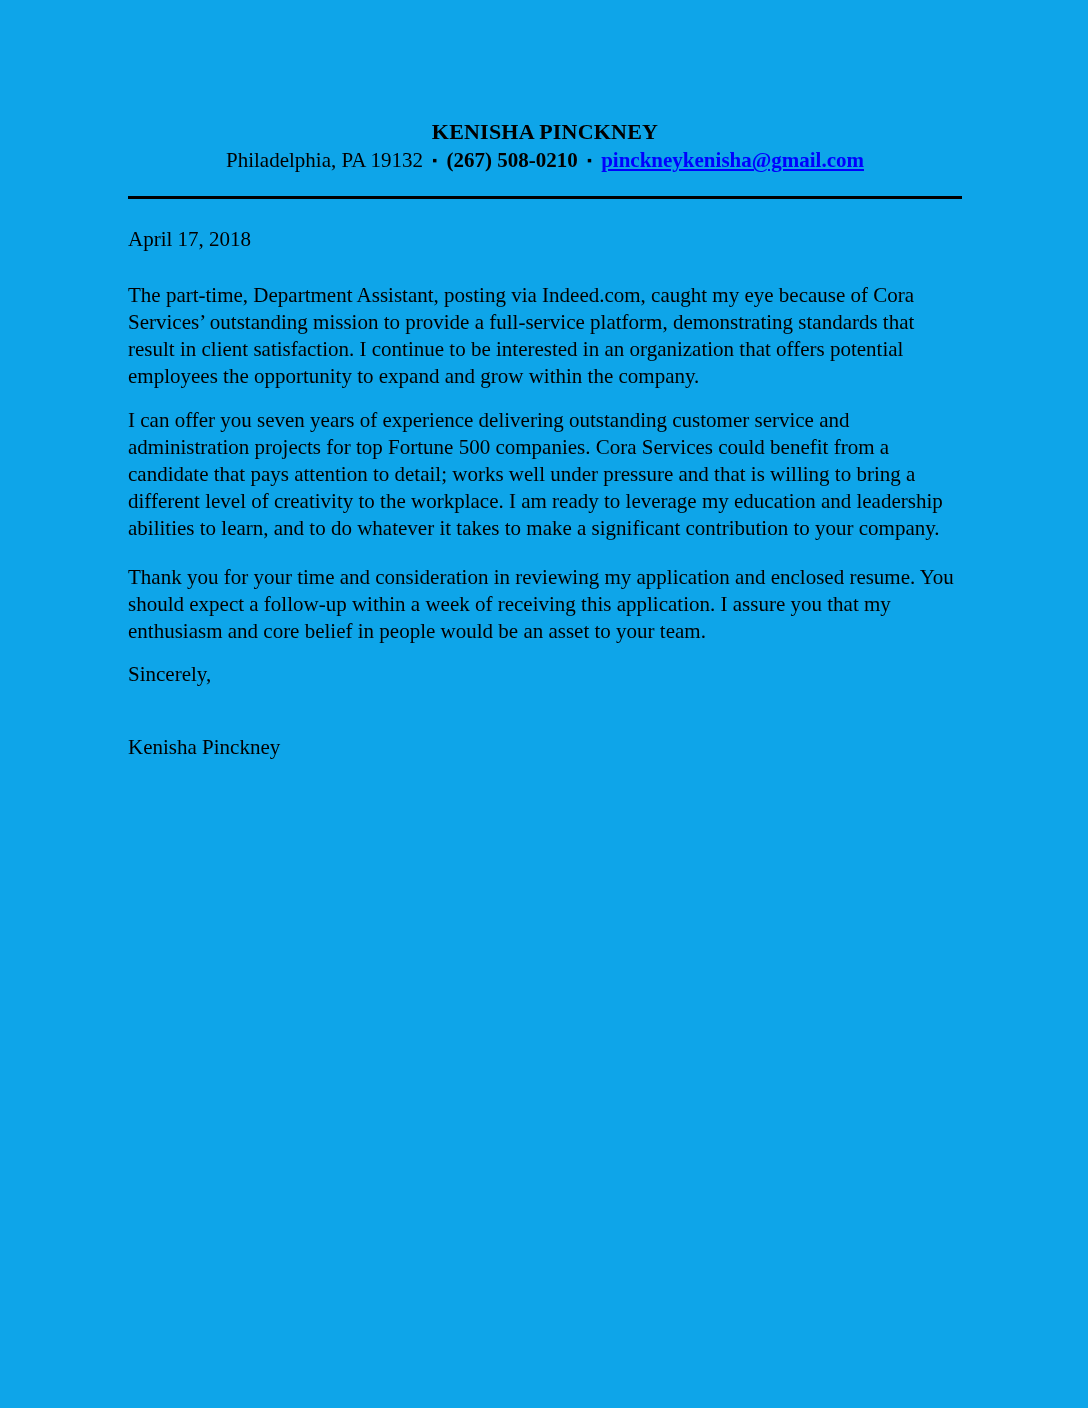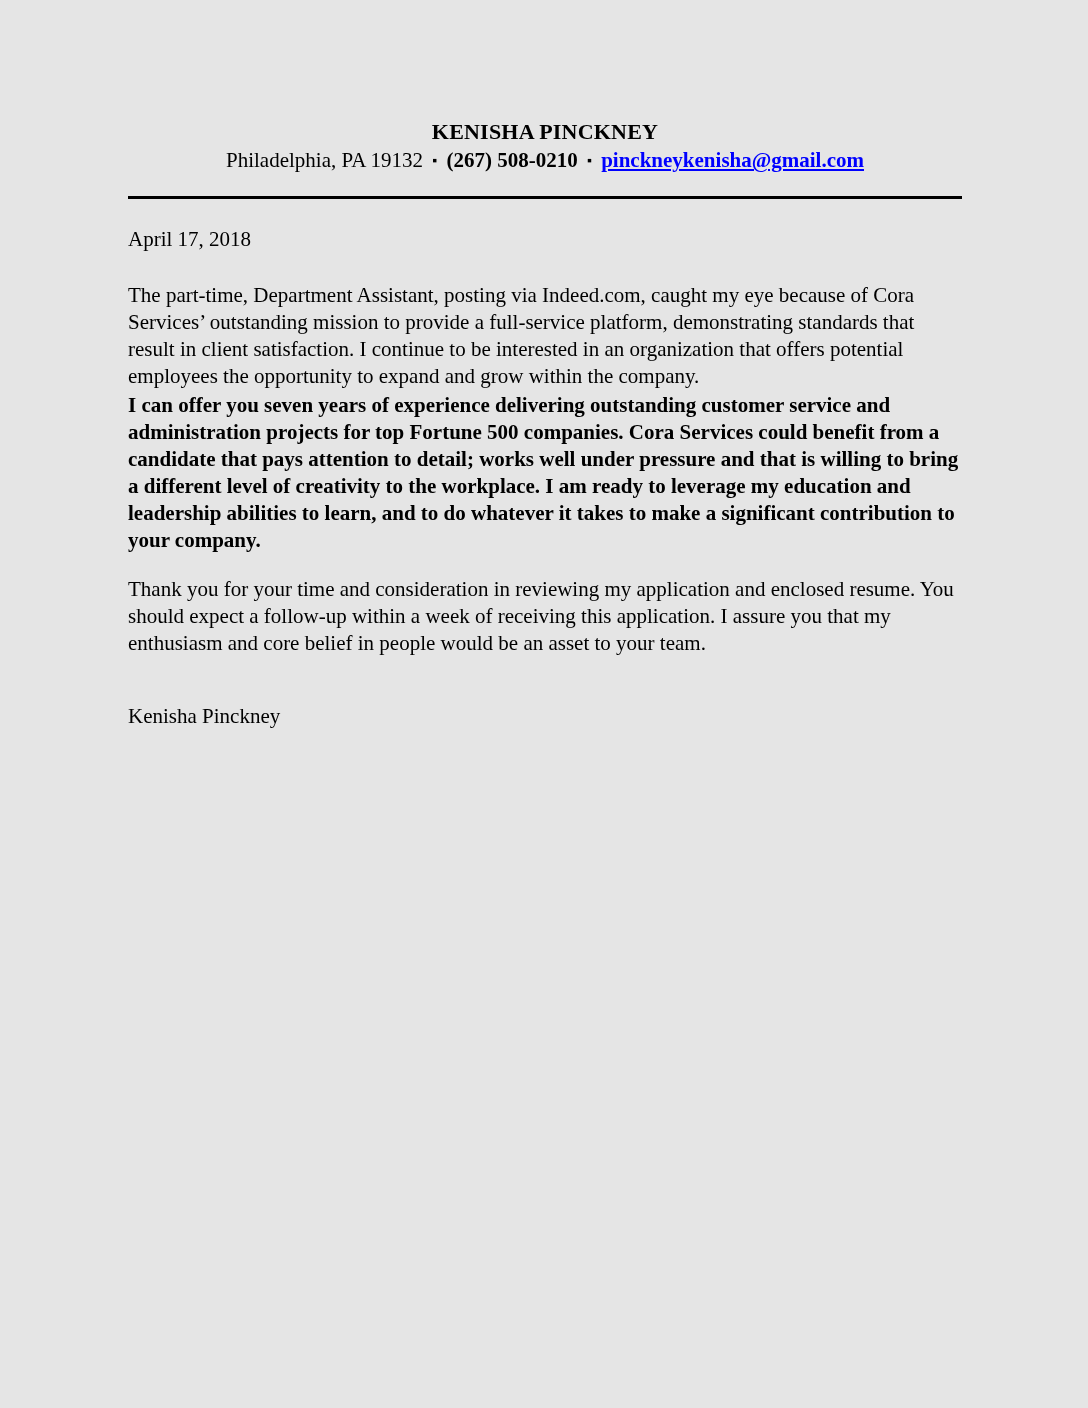--- a/index.html
+++ b/index.html
@@ -6,21 +6,21 @@
   html, body { background: #ffffff; }
   body {
     font-family: "Liberation Serif", "DejaVu Serif", serif;
     color: #000000;
   }
   .page {
     position: relative;
     width: 1088px;
     height: 1408px;
     margin: 0 auto;
-    background: #e5e5e5;
+    background: #0ea5e9;
     padding: 118px 126px 0 128px;
     overflow: hidden;
   }
   .doc-header { text-align: center; }
   .doc-name {
     font-size: 22px;
     font-weight: bold;
     line-height: 27px;
     letter-spacing: 0.2px;
   }
@@ -56,21 +56,21 @@
     margin-top: 67px;
     font-size: 21px;
     line-height: 27px;
   }
   p.body-para {
     font-size: 21px;
     line-height: 27px;
     text-align: left;
   }
   .para-1 { margin-top: 29px; }
-  .para-2 { margin-top: 2px; font-weight: bold; }
+  .para-2 { margin-top: 17px; }
   .para-3 { margin-top: 22px; }
   .closing {
     margin-top: 16px;
     font-size: 21px;
     line-height: 27px;
   }
   .signature {
     margin-top: 46px;
     font-size: 21px;
     line-height: 27px;
@@ -96,16 +96,17 @@
 
   <div class="doc-date">April 17, 2018</div>
 
 
   <p class="body-para para-1">The part-time, Department Assistant, posting via Indeed.com, caught my eye because of Cora Services’ outstanding mission to provide a full-service platform, demonstrating standards that result in client satisfaction. I continue to be interested in an organization that offers potential employees the opportunity to expand and grow within the company.</p>
 
   <p class="body-para para-2">I can offer you seven years of experience delivering outstanding customer service and administration projects for top Fortune 500 companies. Cora Services could benefit from a candidate that pays attention to detail; works well under pressure and that is willing to bring a different level of creativity to the workplace. I am ready to leverage my education and leadership abilities to learn, and to do whatever it takes to make a significant contribution to your company.</p>
 
   <p class="body-para para-3">Thank you for your time and consideration in reviewing my application and enclosed resume. You should expect a follow-up within a week of receiving this application. I assure you that my enthusiasm and core belief in people would be an asset to your team.</p>
 
+  <div class="closing">Sincerely,</div>
 
   <div class="signature">Kenisha Pinckney</div>
 
 </div>
 
 </body></html>

